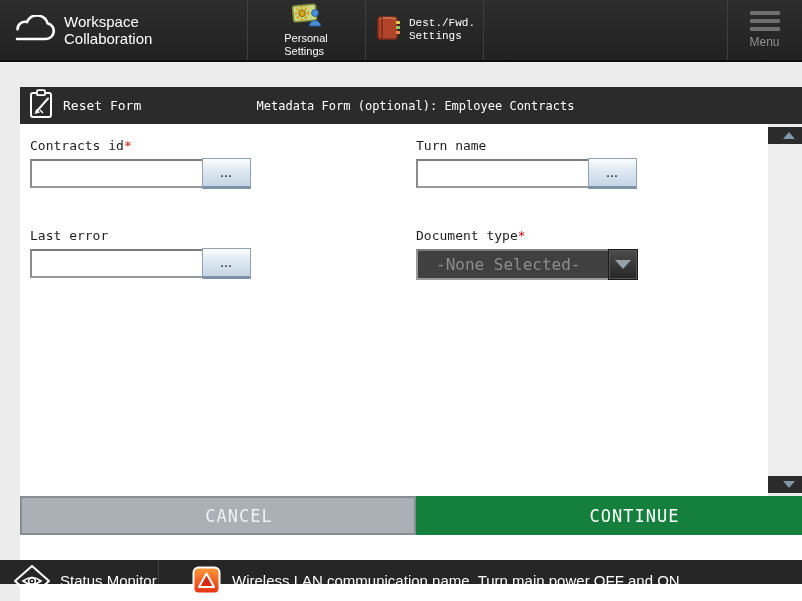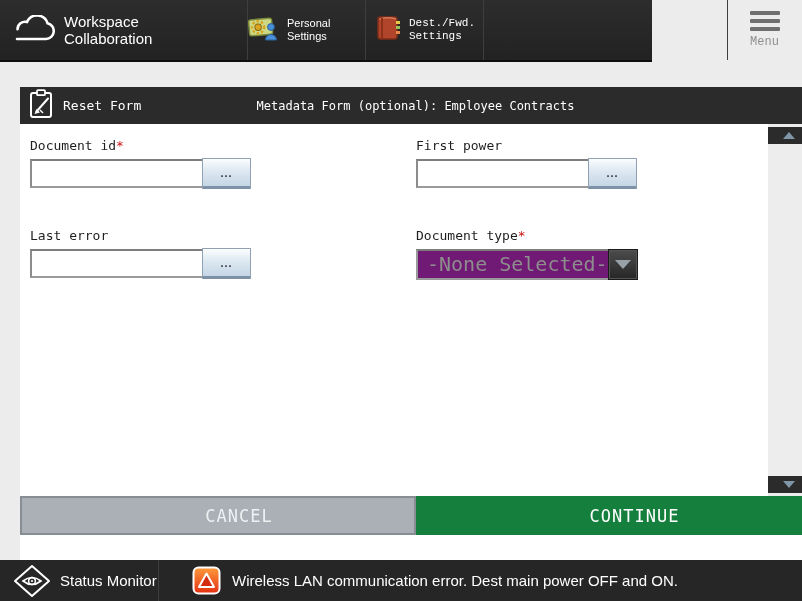--- a/index.html
+++ b/index.html
@@ -1,32 +1,32 @@
 <!DOCTYPE html>
 <html><head>
 <meta charset="utf-8">
 <style>
   html,body{margin:0;padding:0;}
   body{width:802px;height:601px;position:relative;background:#ececec;
        font-family:"Liberation Sans",sans-serif;overflow:hidden;}
   .mono{font-family:"DejaVu Sans Mono",monospace;}
 
   
-  .top-bar{position:absolute;left:0;top:0;width:652px;height:60px;
+  .top-bar{position:absolute;left:0;top:0;width:802px;height:60px;
            background:linear-gradient(#2d2d2d,#222);border-bottom:2px solid #0e0e0e;}
   .vdiv{position:absolute;top:0;bottom:0;width:1px;background:#3e3e3e;}
   .cloud-wrap{position:absolute;left:12px;top:15px;}
   .app-title{position:absolute;left:64px;top:13px;color:#fff;font-size:15px;line-height:17px;}
   .tb-btn{position:absolute;top:0;height:60px;display:flex;align-items:center;cursor:pointer;}
   .tb-btn .ic{margin:0 8px 0 10px;}
   .tb-label{font-size:11px;line-height:13px;color:#fff;}
   .menu-btn{position:absolute;left:727px;top:0;width:75px;height:60px;text-align:center;cursor:pointer;}
   .burger{width:30px;height:4px;background:#6f6f6f;border-radius:1px;margin:4px auto 0;}
   .burger:first-child{margin-top:11px;}
-  .menu-label{color:#8f8f8f;font-size:12px;margin-top:4px;font-family:Liberation Mono, monospace;}
+  .menu-label{color:#8f8f8f;font-size:12px;margin-top:4px;}
 
   
   .panel{position:absolute;left:20px;top:87px;width:791px;height:549px;
          border-right:3px solid #242424;background:#fff;}
   .form-bar{position:absolute;left:0;top:0;width:791px;height:37px;background:#2b2b2b;}
   .reset-btn{position:absolute;left:8px;top:0;height:37px;display:flex;align-items:center;cursor:pointer;}
   .reset-label{color:#fff;font-size:13px;margin-left:8px;}
   .bar-title{position:absolute;left:0;right:0;top:0;height:37px;display:flex;align-items:center;
              justify-content:center;color:#fff;font-size:12px;pointer-events:none;}
 
@@ -34,23 +34,23 @@
   .field-label{position:absolute;font-size:13px;color:#1e1e1e;white-space:nowrap;}
   .req{color:#cc1111;}
   .text-input{position:absolute;width:166px;height:25px;background:#fff;
               border:2px solid #9a9a9a;border-top-color:#7d7d7d;border-left-color:#8c8c8c;
               font-size:15px;padding:0 4px;outline:none;
               font-family:"DejaVu Sans Mono",monospace;}
   .browse-btn{position:absolute;width:49px;height:31px;
               background:linear-gradient(#fbfdfe,#dde8f1 45%,#c5d6e5);
               border:1px solid #8fa1b3;border-bottom:3px solid #7d92a6;border-radius:1px;
               font-size:11px;font-weight:bold;color:#334;letter-spacing:1px;cursor:pointer;}
-  .select-box{position:absolute;width:188px;height:27px;background:#701a75;
+  .select-box{position:absolute;width:188px;height:27px;background:#404040;
               border:2px solid #9a9a9a;border-top-color:#7d7d7d;
-              color:#8d8d8d;font-size:20px;line-height:27px;padding-left:9px;cursor:pointer;}
+              color:#8d8d8d;font-size:16px;line-height:27px;padding-left:18px;cursor:pointer;}
   .select-arrow-btn{position:absolute;width:30px;height:31px;cursor:pointer;
               background:linear-gradient(#4c4c4c,#262626);
               border:1px solid #1a1a1a;box-shadow:inset 0 0 0 1px #555;
               display:flex;align-items:center;justify-content:center;padding:0;}
   .tri-down-lg{width:0;height:0;border-left:8px solid transparent;
                border-right:8px solid transparent;border-top:9px solid #99a1a8;}
 
   
   .scroll-track{position:absolute;left:748px;top:0;width:41px;height:372px;background:#ededed;}
   .scroll-btn{position:absolute;left:748px;width:41px;height:17px;background:#2b2b2b;
@@ -64,21 +64,21 @@
 
   
   .actions{position:absolute;left:0;top:409px;width:791px;height:39px;}
   .act-btn{position:absolute;top:0;height:39px;border:0;cursor:pointer;
            font-family:"DejaVu Sans Mono",monospace;font-size:17px;letter-spacing:1px;padding-left:48px;}
   .cancel-btn{left:0;width:396px;background:#aab0b6;color:#eef1f3;
               box-shadow:inset 0 0 0 2px rgba(70,78,86,0.35);}
   .continue-btn{left:396px;width:395px;background:#15803d;color:#fff;}
 
   
-  .status-bar{position:absolute;left:0;top:560px;width:802px;height:41px;background:#262626;}
+  .status-bar{position:absolute;left:0;top:560px;width:802px;height:24px;background:#262626;}
   .status-ic{position:absolute;left:13px;top:4px;}
   .status-label{position:absolute;left:60px;top:0;height:41px;display:flex;align-items:center;
                 color:#fff;font-size:15px;cursor:pointer;}
   .warn-ic{position:absolute;left:192px;top:6px;}
   .status-msg{position:absolute;left:232px;top:0;height:41px;display:flex;align-items:center;
               color:#fff;font-size:15px;white-space:nowrap;}
 </style>
 </head>
 <body>
 
@@ -87,21 +87,21 @@
     <svg width="46" height="30" viewBox="0 0 46 30">
       <path d="M5 24 h29 a8 8 0 0 0 1.5 -15.8 a11 11 0 0 0 -20.5 -1.2 a7.5 7.5 0 0 0 -9.5 7.2" fill="none" stroke="#fff" stroke-width="2.6" stroke-linecap="round"></path>
     </svg>
   </span>
   <div class="app-title">
     <div>Workspace</div>
     <div>Collaboration</div>
   </div>
 
   <div class="vdiv" style="left:247px"></div>
-  <div class="tb-btn" style="left:237px;width:118px;">
+  <div class="tb-btn" style="left:247px;width:118px;flex-direction:column;">
     <span class="ic">
       <svg width="32" height="28" viewBox="0 0 32 28">
         <g transform="rotate(-5 14 12)">
           <rect x="2" y="5" width="23" height="16" rx="2" fill="#ccd884" stroke="#7e8c3c" stroke-width="1.5"></rect>
           <circle cx="11" cy="13" r="6" fill="none" stroke="#d9a520" stroke-width="2.4" stroke-dasharray="2.4 2"></circle>
           <circle cx="11" cy="13" r="3.2" fill="#d9a520" stroke="#8a6a10" stroke-width="1"></circle>
         </g>
         <circle cx="24" cy="13" r="3.4" fill="#4a90d9" stroke="#2a6099" stroke-width="1"></circle>
         <path d="M18.5 26 a5.5 5.5 0 0 1 11 0 z" fill="#4a90d9" stroke="#2a6099" stroke-width="1"></path>
       </svg>
@@ -156,27 +156,27 @@
         </svg>
       </span>
       <span class="reset-label mono">Reset Form</span>
     </div>
     <div class="bar-title mono">Metadata Form (optional): Employee Contracts</div>
   </div>
 
   <div class="form-area">
 
     <div class="field-label mono" style="left:10px;top:14px">
-      <span>Document id</span><span class="req">*</span>
+      <span>Contracts id</span><span class="req">*</span>
     </div>
     <input class="text-input" style="left: 10px; top: 35px;" type="text" value="">
     <button class="browse-btn" style="left:182px;top:34px">...</button>
 
     <div class="field-label mono" style="left:396px;top:14px">
-      <span>First power</span><span class="req"></span>
+      <span>Turn name</span><span class="req"></span>
     </div>
     <input class="text-input" style="left: 396px; top: 35px;" type="text" value="">
     <button class="browse-btn" style="left:568px;top:34px">...</button>
 
     <div class="field-label mono" style="left:10px;top:104px">
       <span>Last error</span><span class="req"></span>
     </div>
     <input class="text-input" style="left: 10px; top: 125px;" type="text" value="">
     <button class="browse-btn" style="left:182px;top:124px">...</button>
 
@@ -221,14 +221,14 @@
       <defs>
         <linearGradient id="wgrad" x1="0" y1="0" x2="0" y2="1">
           <stop offset="0" stop-color="#ff9a3c"></stop>
             <stop offset="1" stop-color="#e33012"></stop>
         </linearGradient>
       </defs>
       <rect x="1.5" y="1.5" width="26" height="26" rx="5" fill="url(#wgrad)" stroke="#fff" stroke-width="2"></rect>
       <path d="M14.5 7.5 L22 21 H7 Z" fill="#d52b10" stroke="#fff" stroke-width="2" stroke-linejoin="round"></path>
     </svg>
   </span>
-  <div class="status-msg">Wireless LAN communication error. Dest main power OFF and ON.</div>
+  <div class="status-msg">Wireless LAN communication name. Turn main power OFF and ON.</div>
 </div>
 
 </body></html>

